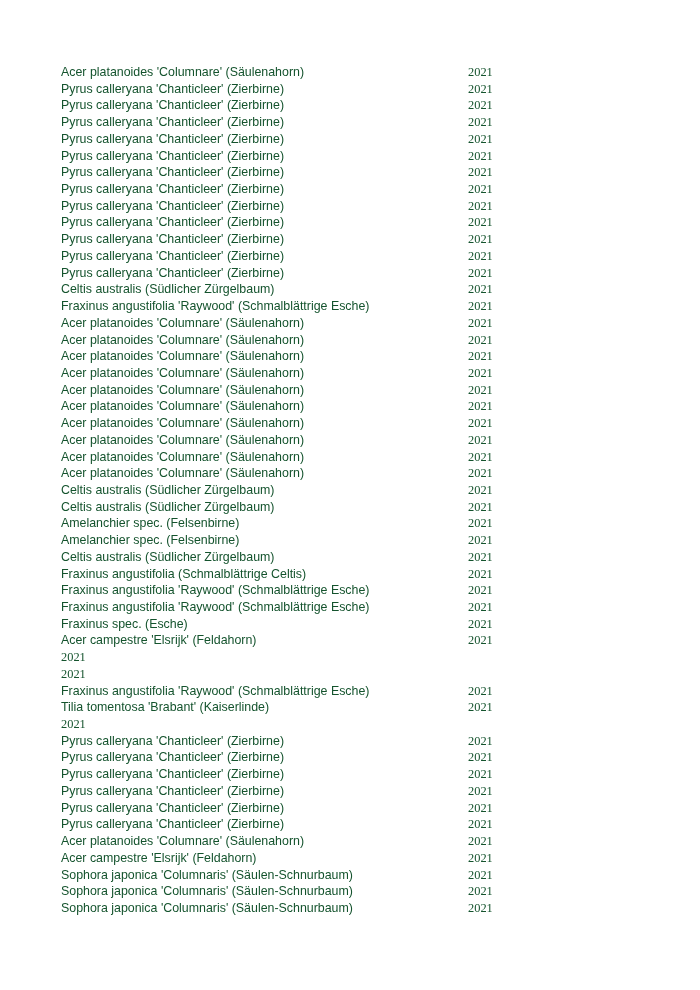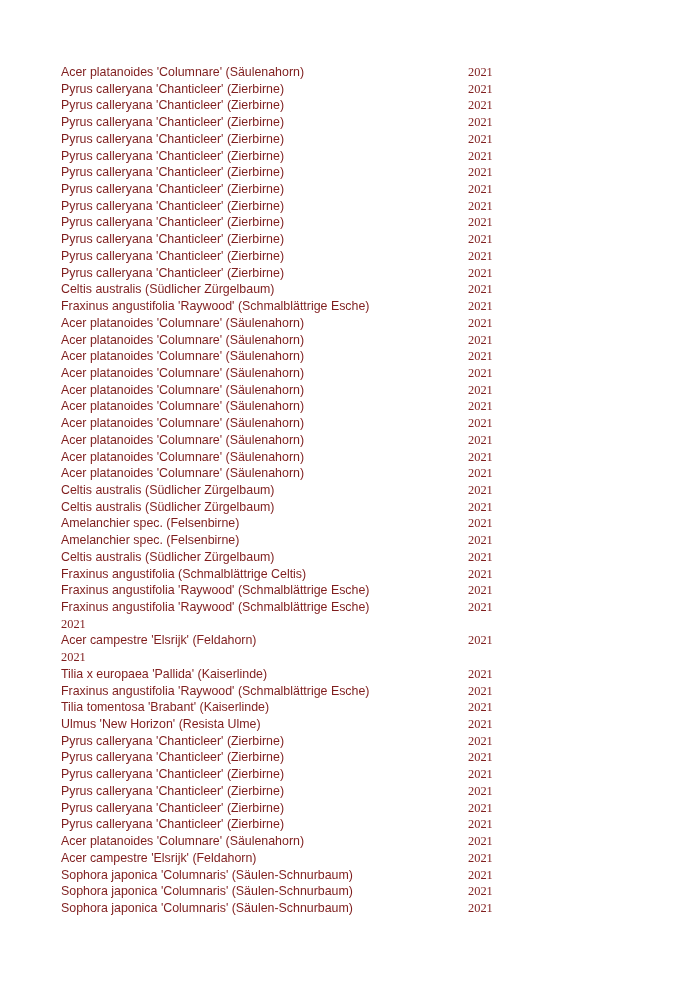--- a/index.html
+++ b/index.html
@@ -20,21 +20,21 @@
     left: 61px;
     top: 64px;
     width: 560px;
   }
   .row {
     display: flex;
     align-items: baseline;
     height: 16.72px;
     line-height: 16.72px;
     font-size: 12.4px;
-    color: #7f1d1d;
+    color: #14532d;
     white-space: nowrap;
   }
   .col-species {
     flex: 0 0 407px;
     overflow: hidden;
   }
   .col-year {
     flex: 0 0 60px;
     font-family: Liberation Serif, serif;
   }
@@ -203,49 +203,48 @@
     <span class="col-species">Fraxinus angustifolia 'Raywood' (Schmalblättrige Esche)</span>
     <span class="col-year">2021</span>
   </div>
 
   <div class="row">
     <span class="col-species">Fraxinus angustifolia 'Raywood' (Schmalblättrige Esche)</span>
     <span class="col-year">2021</span>
   </div>
 
   <div class="row">
+    <span class="col-species">Fraxinus spec. (Esche)</span>
     <span class="col-year">2021</span>
   </div>
 
   <div class="row">
     <span class="col-species">Acer campestre 'Elsrijk' (Feldahorn)</span>
     <span class="col-year">2021</span>
   </div>
 
   <div class="row">
     <span class="col-year">2021</span>
   </div>
 
   <div class="row">
-    <span class="col-species">Tilia x europaea 'Pallida' (Kaiserlinde)</span>
     <span class="col-year">2021</span>
   </div>
 
   <div class="row">
     <span class="col-species">Fraxinus angustifolia 'Raywood' (Schmalblättrige Esche)</span>
     <span class="col-year">2021</span>
   </div>
 
   <div class="row">
     <span class="col-species">Tilia tomentosa 'Brabant' (Kaiserlinde)</span>
     <span class="col-year">2021</span>
   </div>
 
   <div class="row">
-    <span class="col-species">Ulmus 'New Horizon' (Resista Ulme)</span>
     <span class="col-year">2021</span>
   </div>
 
   <div class="row">
     <span class="col-species">Pyrus calleryana 'Chanticleer' (Zierbirne)</span>
     <span class="col-year">2021</span>
   </div>
 
   <div class="row">
     <span class="col-species">Pyrus calleryana 'Chanticleer' (Zierbirne)</span>

